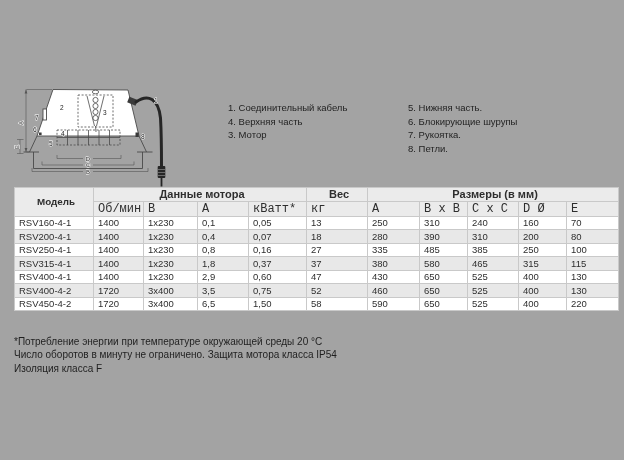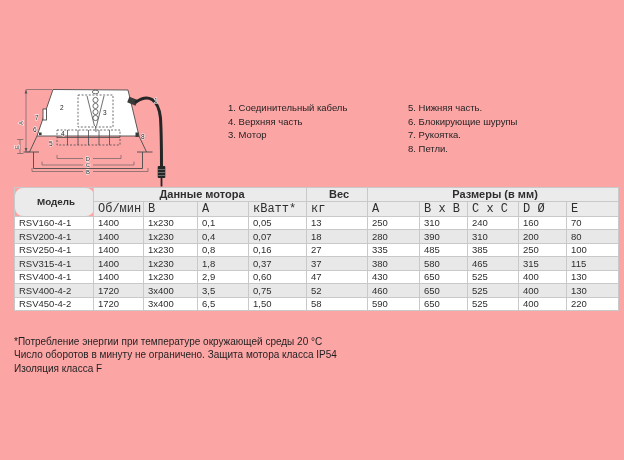--- a/index.html
+++ b/index.html
@@ -1,17 +1,17 @@
 <!DOCTYPE html>
 <html><head>
 <meta charset="utf-8">
 <style>
   html,body{margin:0;padding:0;background:#fff;}
   .page{
-    position:relative;width:624px;height:460px;background:#fca5a5;
+    position:relative;width:624px;height:460px;background:#a3a3a3;
     font-family:"Liberation Sans",sans-serif;color:#2e2e2e;overflow:hidden;
   }
   
   .diagram{position:absolute;left:8px;top:70px;width:215px;height:125px;}
   .diagram svg{display:block;}
   .diagram .lbl{font-family:"Liberation Sans",sans-serif;font-size:6.5px;fill:#1d1d1d;
     paint-order:stroke;stroke:#ffffff;stroke-width:1px;}
   .diagram .dim{font-size:6px;fill:#1d1d1d;paint-order:stroke;stroke:#fff;stroke-width:1px;}
   
   .legend{position:absolute;top:101px;font-size:9.5px;line-height:13.6px;color:#1f1f1f;white-space:nowrap;}
@@ -23,21 +23,21 @@
     border-collapse:collapse;table-layout:fixed;
     border-top:1.5px solid #7d7d7d;border-bottom:1.5px solid #7d7d7d;
     border-left:1px solid #c9c9c9;border-right:1px solid #c9c9c9;
     font-size:9.5px;color:#2e2e2e;
   }
   table.spec th,table.spec td{border:1px solid #c9c9c9;padding:0 0 0 4px;height:12.5px;
     overflow:hidden;white-space:nowrap;}
   table.spec thead th{background:#ebebeb;}
   table.spec thead{border-bottom:1px solid #9a9a9a;}
   th.group{font-weight:bold;text-align:center;font-size:11px;padding:0;}
-  th.model-h{font-weight:bold;text-align:center;font-size:9.8px;padding:0;border-radius:8px;}
+  th.model-h{font-weight:bold;text-align:center;font-size:9.8px;padding:0;}
   tr.subhead th{font-weight:normal;text-align:left;font-size:12px;font-family:Liberation Mono, monospace;}
   tbody td{background:#ffffff;}
   tbody tr.shaded td{background:#e8e8e8;}
   tbody tr.series-sep td{border-top:1.5px solid #7d7d7d;}
   td.model-cell{padding-left:8px;}
   
   .footnotes{position:absolute;left:14px;top:335px;font-size:10px;line-height:13.4px;color:#1f1f1f;}
 </style>
 </head>
 <body>

